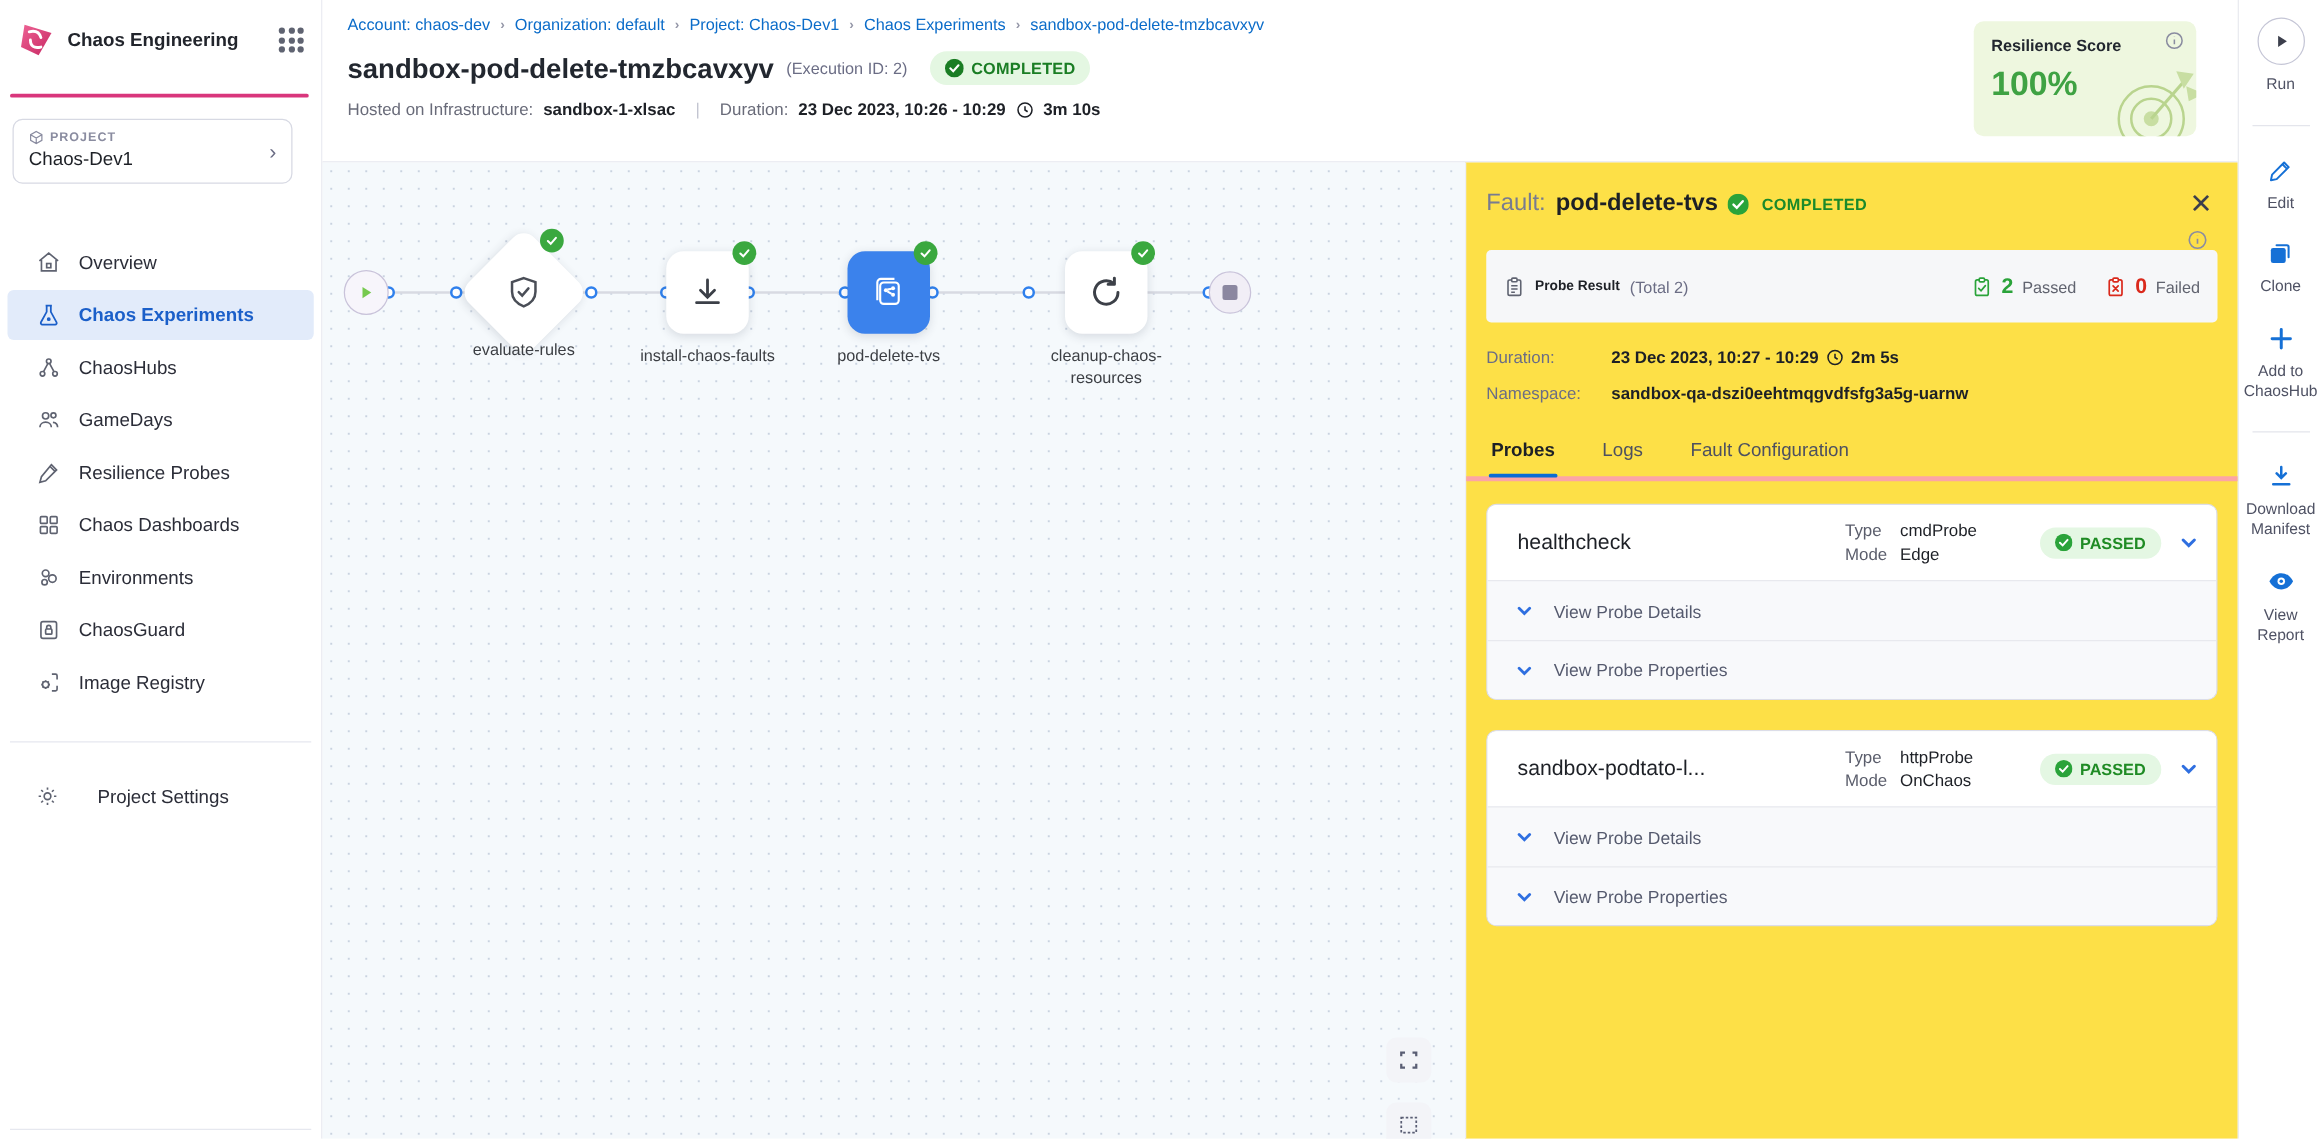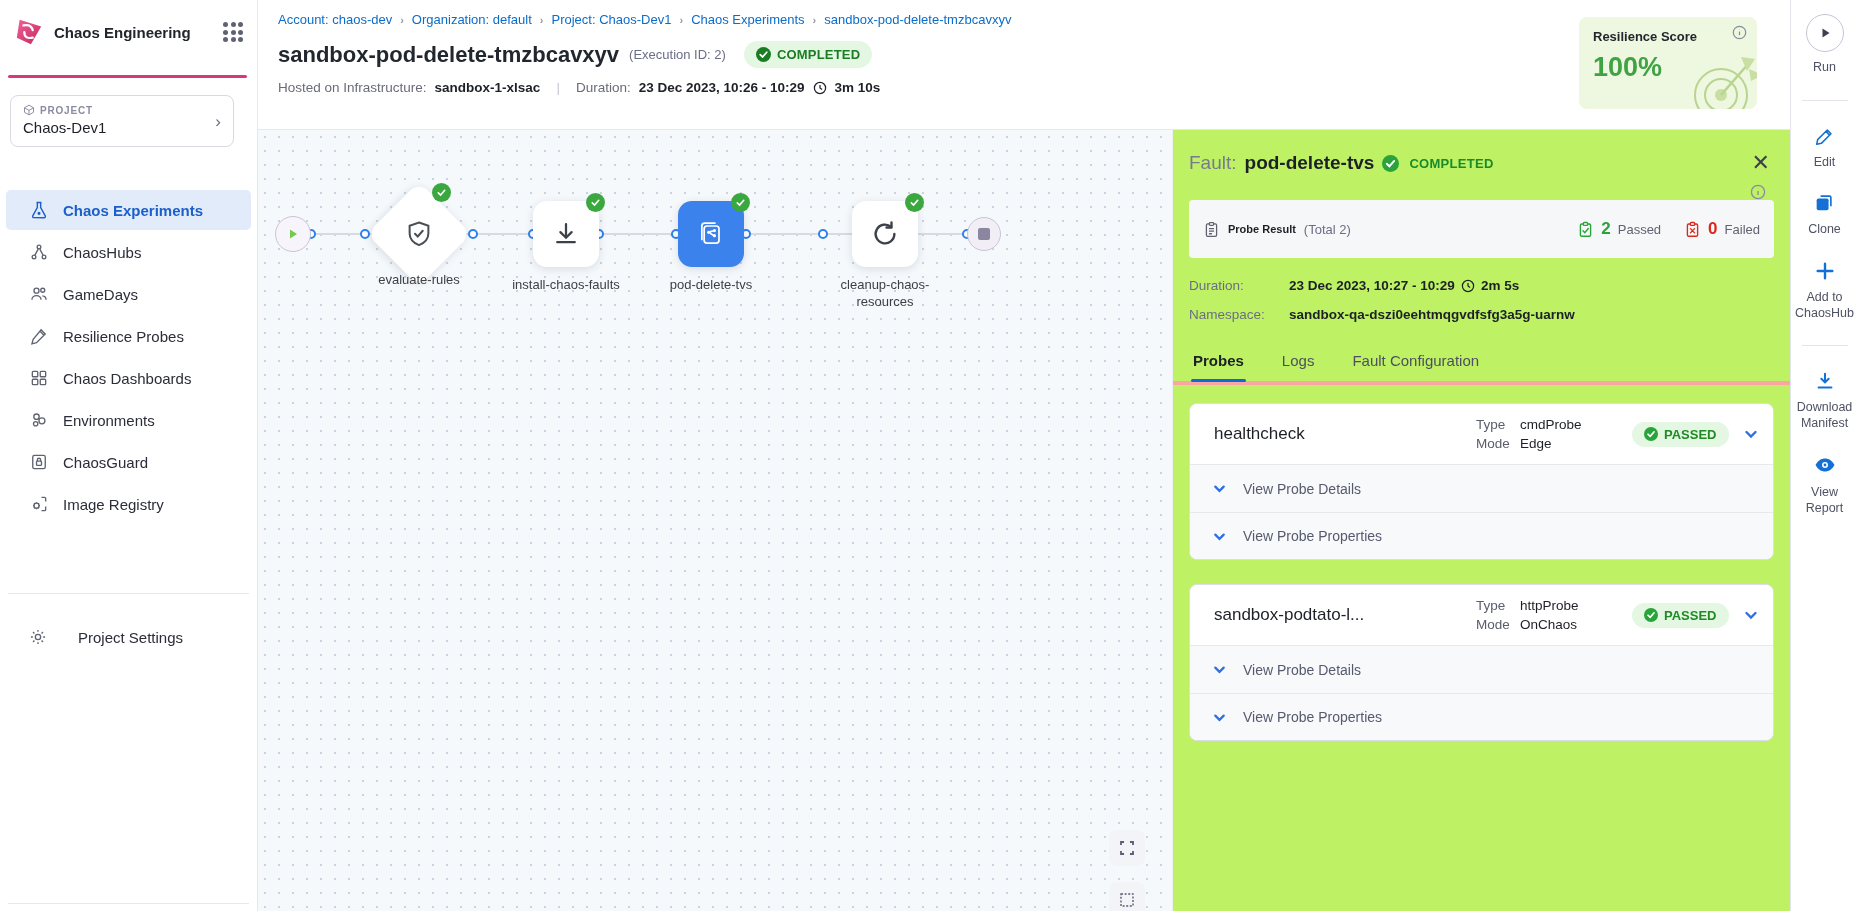--- a/index.html
+++ b/index.html
@@ -66,21 +66,21 @@
     display:flex; align-items:center; justify-content:center; }
   .node-label { position:absolute; top:76px; left:50%; transform:translateX(-50%); width:112px;
     text-align:center; font-size:13px; color:#3c3f44; line-height:1.3; overflow-wrap:break-word; }
   .check-badge { position:absolute; width:19px; height:19px; border-radius:50%; background:#3aa83f;
     display:flex; align-items:center; justify-content:center; }
   .terminal { position:absolute; border-radius:50%; display:flex; align-items:center; justify-content:center; }
   .canvas-btn { position:absolute; left:851px; width:36px; height:36px; background:#f3f4f8;
     border:none; border-radius:8px; display:flex; align-items:center; justify-content:center; cursor:pointer; }
 
   
-  .fault-panel { position:relative; width:618px; flex:0 0 618px; background:#bef264;
+  .fault-panel { position:relative; width:618px; flex:0 0 618px; background:#fde047;
     border-left:1px solid #edeef3; padding:0 16px; }
   .panel-head { display:flex; align-items:center; gap:8px; margin-top:22px; }
   .fault-label { font-size:19px; color:#787b90; }
   .fault-name { font-size:19px; font-weight:bold; color:#1d2026; }
   .fault-status { font-size:13px; font-weight:bold; color:#1a8a2a; letter-spacing:.3px; margin-left:2px; }
   .close-x { position:absolute; right:20px; top:22px; font-size:22px; color:#3c3f4c; cursor:pointer;
     background:none; border:none; line-height:1; }
   .probe-bar { position:relative; margin-top:26px; background:#f6f7f9; border-radius:4px; height:58px;
     display:flex; align-items:center; padding:0 14px; gap:8px; }
   .probe-bar-title { font-size:11px; font-weight:bold; }
@@ -160,20 +160,27 @@
         <svg width="12" height="12" viewBox="0 0 16 16" fill="none" stroke="#8a8ca0" stroke-width="1.3">
           <path d="M8 1.5 14 5v6L8 14.5 2 11V5z M2 5l6 3.5L14 5 M8 8.5V14.5"></path>
         </svg>
         <span>PROJECT</span>
       </div>
       <div class="project-name">Chaos-Dev1</div>
       <span class="project-chevron">›</span>
     </div>
 
     <nav class="nav">
+      <div class="nav-item">
+        <svg width="20" height="20" viewBox="0 0 24 24" fill="none" stroke="#5f6371" stroke-width="1.6">
+            <path d="M3 10.5 12 3l9 7.5 M5 9.5V20h14V9.5"></path>
+            <rect x="10" y="13" width="4" height="4"></rect>
+          </svg>
+        <span>Overview</span>
+      </div>
       <div class="nav-item active">
         <svg width="20" height="20" viewBox="0 0 24 24" fill="none" stroke="#1b5fc9" stroke-width="1.7">
             <path d="M9 3h6 M10 3v6L4.5 19a1.5 1.5 0 0 0 1.3 2.2h12.4a1.5 1.5 0 0 0 1.3-2.2L14 9V3"></path>
             <circle cx="12" cy="16" r="1" fill="#1b5fc9"></circle>
           </svg>
         <span>Chaos Experiments</span>
       </div>
       <div class="nav-item">
         <svg width="20" height="20" viewBox="0 0 24 24" fill="none" stroke="#5f6371" stroke-width="1.6">
             <circle cx="12" cy="6" r="2.2"></circle>

